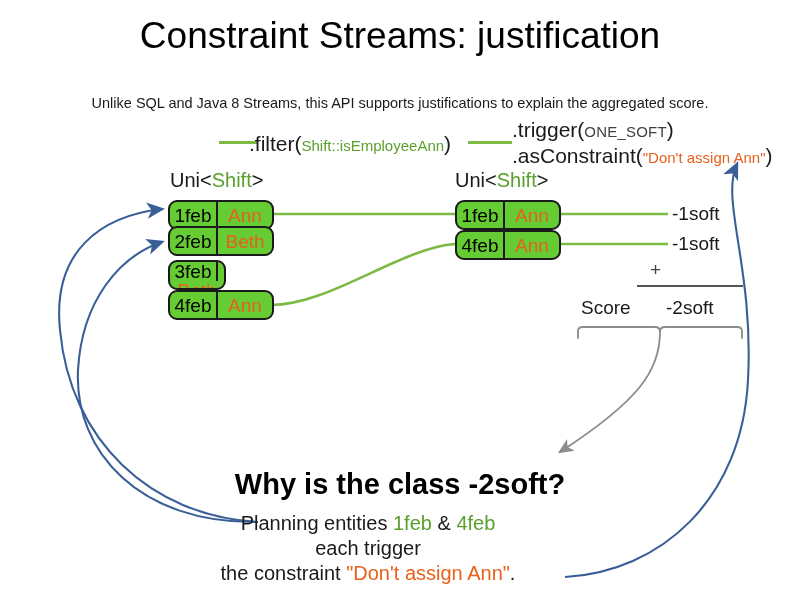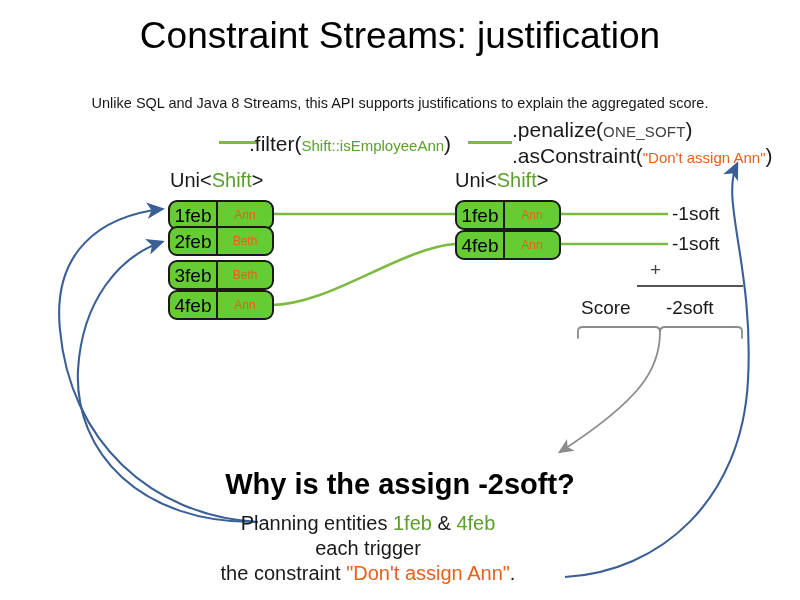--- a/index.html
+++ b/index.html
@@ -110,21 +110,21 @@
     font-size: 19px;
     line-height: 19px;
     box-sizing: border-box;
   }
   .card .who {
     display: flex;
     align-items: center;
     justify-content: center;
     width: 54px;
     color: #e8601c;
-    font-size: 12px;
+    font-size: 19px;
     line-height: 19px;
     box-sizing: border-box;
   }
 
   
   .soft-val {
     position: absolute;
     font-size: 19px;
     line-height: 22px;
     color: #1a1a1a;
@@ -223,35 +223,35 @@
   <div class="title">Constraint Streams: justification</div>
   <div class="subtitle">Unlike SQL and Java 8 Streams, this API supports justifications to explain the aggregated score.</div>
 
 
   <div class="code-dash" id="dash-1"></div>
 
   <div class="code" id="code-filter"><span>.filter(</span><span class="tok-ref">Shift::isEmployeeAnn</span><span>)</span></div>
 
   <div class="code-dash" id="dash-2"></div>
 
-  <div class="code" id="code-penalize"><span>.penalize(</span><span class="tok-const">ONE_SOFT</span><span>)</span></div>
+  <div class="code" id="code-penalize"><span>.trigger(</span><span class="tok-const">ONE_SOFT</span><span>)</span></div>
 
   <div class="code" id="code-asconstr"><span>.asConstraint(</span><span class="tok-str">"Don't assign Ann"</span><span>)</span></div>
 
   <div class="uni-label" id="uni-left"><span>Uni&lt;</span><span class="tok-type">Shift</span><span>&gt;</span></div>
 
   <div class="card" style="left:168px; top:200px;">
     <div class="date">1feb</div>
     <div class="who">Ann</div>
   </div>
   <div class="card" style="left:168px; top:226px;">
     <div class="date">2feb</div>
     <div class="who">Beth</div>
   </div>
-  <div class="card" style="left:168px; top:260px;">
+  <div class="card" style="left:168px; top:260px;flex-direction:column;">
     <div class="date">3feb</div>
     <div class="who">Beth</div>
   </div>
   <div class="card" style="left:168px; top:290px;">
     <div class="date">4feb</div>
     <div class="who">Ann</div>
   </div>
 
   <div class="uni-label" id="uni-right"><span>Uni&lt;</span><span class="tok-type">Shift</span><span>&gt;</span></div>
 
@@ -264,21 +264,21 @@
     <div class="who">Ann</div>
   </div>
 
   <div class="soft-val" id="soft-1">-1soft</div>
   <div class="soft-val" id="soft-2">-1soft</div>
   <div class="plus-sign">+</div>
   <div class="sum-rule"></div>
   <div id="score-label">Score</div>
   <div id="score-total">-2soft</div>
 
-  <div id="why-heading">Why is the assign -2soft?</div>
+  <div id="why-heading">Why is the class -2soft?</div>
 
   <div class="why-line" id="why-l1"><span>Planning entities </span><span class="hl-green">1feb</span><span> &amp; </span><span class="hl-green">4feb</span></div>
 
   <div class="why-line" id="why-l2">each trigger</div>
 
   <div class="why-line" id="why-l3"><span>the constraint </span><span class="hl-orange">"Don't assign Ann"</span><span>.</span></div>
 
 </div>
 
 </body></html>

